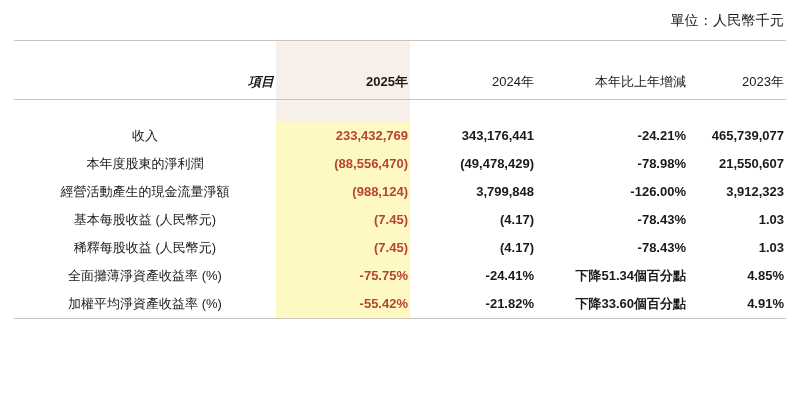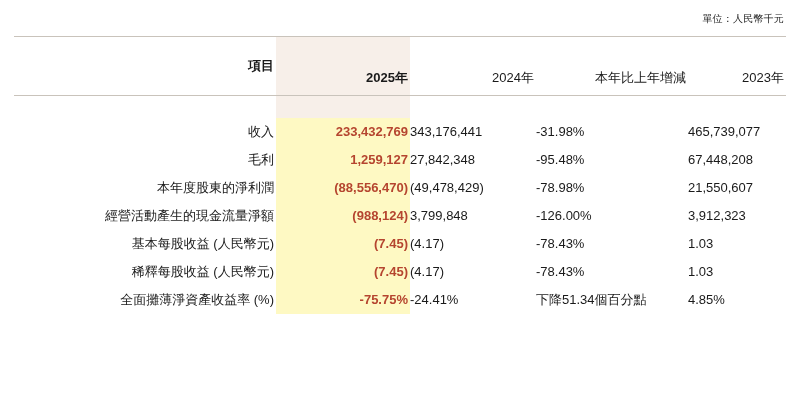--- a/index.html
+++ b/index.html
@@ -16,21 +16,21 @@
   }
   .sheet {
     position: relative;
     width: 800px;
     height: 405px;
     box-sizing: border-box;
     padding: 0 14px;
   }
   .unit-line {
     text-align: right;
-    font-size: 10px;
+    font-size: 14px;
     color: #1a1a1a;
     padding: 12px 2px 10px 0;
     letter-spacing: 0.2px;
   }
   table.fin {
     width: 100%;
     border-collapse: collapse;
     table-layout: fixed;
     font-size: 13px;
   }
@@ -50,22 +50,23 @@
   .head-cell {
     padding: 8px 2px 9px 0;
     height: 58px;
     box-sizing: border-box;
     display: flex;
     flex-direction: row;
     justify-content: flex-end;
     align-items: flex-end;
   }
   .head-cell.left {
-    align-items: center;
+    align-items: flex-end;
     padding-left: 2px;
+    font-style: italic;
   }
   .head-line {
     line-height: 16px;
     white-space: nowrap;
   }
   .head-bold {
     font-weight: bold;
   }
   .hl-2025 {
     background: #f7efe9;
@@ -76,26 +77,27 @@
     padding: 0;
     border: none;
   }
   tbody td {
     padding: 5px 2px 5px 0;
     line-height: 18px;
     white-space: nowrap;
     border: none;
   }
   td.item {
+    text-align: center;
+    padding-left: 2px;
+  }
+  td.num {
     text-align: right;
-    padding-left: 2px;
-  }
-  td.num {
-    text-align: left;
     font-variant-numeric: tabular-nums;
+    font-weight: bold;
   }
   td.y2025 {
     background: #fef9c3;
     color: #b5452f;
     text-align: right;
     font-weight: bold;
   }
   .last-row td {
     border-bottom: 1px solid #c9c3bb;
   }
@@ -151,31 +153,24 @@
         <td class="hl-2025"></td>
         <td></td>
         <td></td>
         <td></td>
       </tr>
 
       <tr>
         <td class="item">收入</td>
         <td class="y2025">233,432,769</td>
         <td class="num">343,176,441</td>
-        <td class="num">-31.98%</td>
+        <td class="num">-24.21%</td>
         <td class="num">465,739,077</td>
       </tr>
 
-      <tr>
-        <td class="item">毛利</td>
-        <td class="y2025">1,259,127</td>
-        <td class="num">27,842,348</td>
-        <td class="num">-95.48%</td>
-        <td class="num">67,448,208</td>
-      </tr>
 
 
       <tr>
         <td class="item">本年度股東的淨利潤</td>
         <td class="y2025">(88,556,470)</td>
         <td class="num">(49,478,429)</td>
         <td class="num">-78.98%</td>
         <td class="num">21,550,607</td>
       </tr>
 
@@ -204,16 +199,23 @@
       </tr>
 
       <tr>
         <td class="item">全面攤薄淨資產收益率 (%)</td>
         <td class="y2025">-75.75%</td>
         <td class="num">-24.41%</td>
         <td class="num">下降51.34個百分點</td>
         <td class="num">4.85%</td>
       </tr>
 
+      <tr class="last-row">
+        <td class="item">加權平均淨資產收益率 (%)</td>
+        <td class="y2025">-55.42%</td>
+        <td class="num">-21.82%</td>
+        <td class="num">下降33.60個百分點</td>
+        <td class="num">4.91%</td>
+      </tr>
     </tbody>
   </table>
 
 </div>
 
 </body></html>

